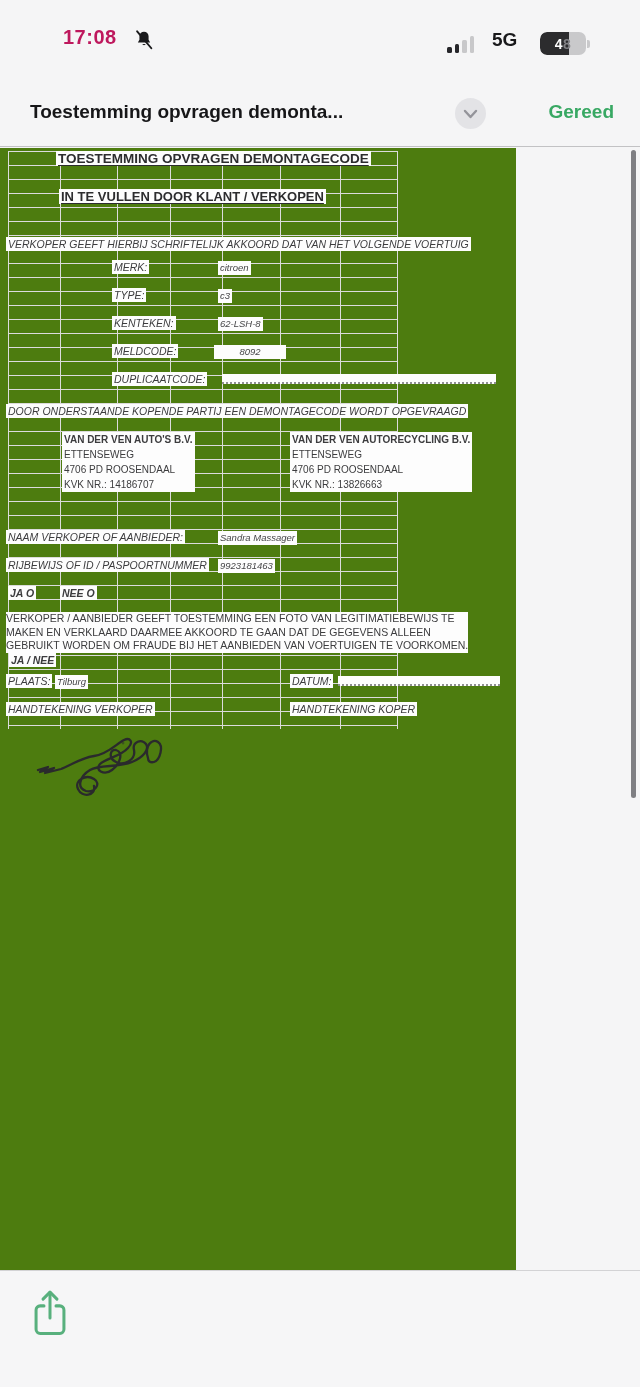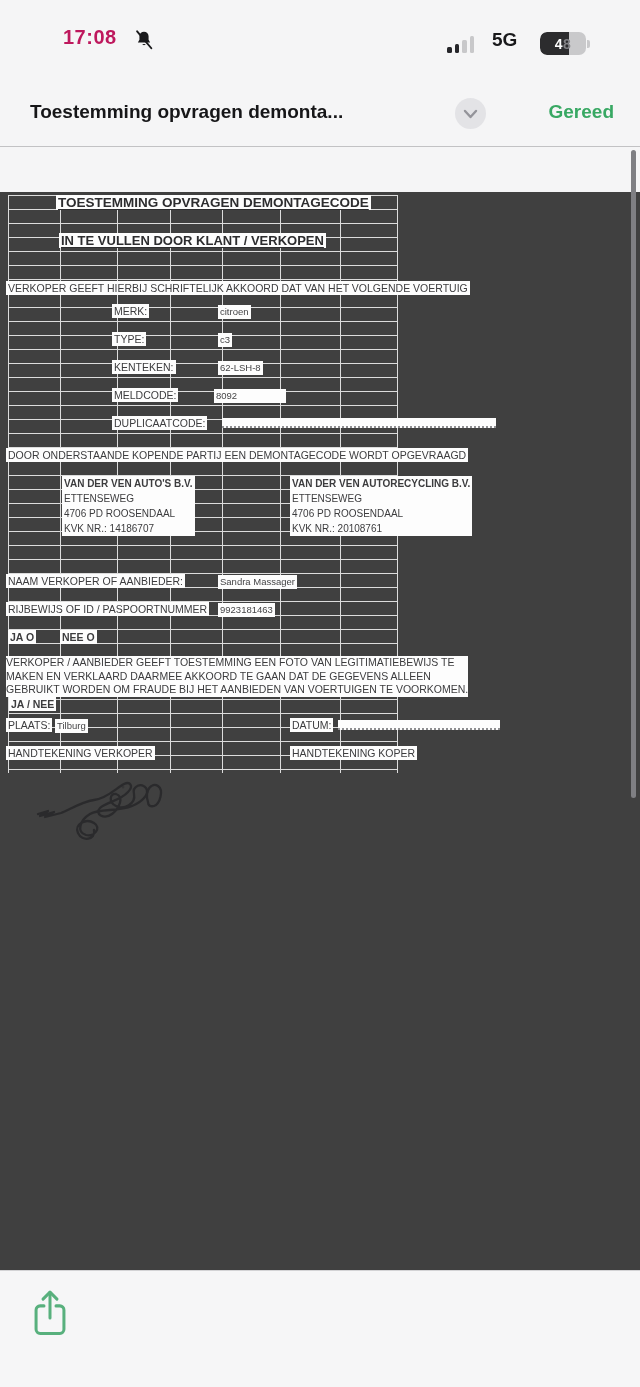--- a/index.html
+++ b/index.html
@@ -25,26 +25,26 @@
   .sb-batt .pct b:last-child{color:#828286;font-weight:700;}
   .sb-nub { position:absolute; left:587px; top:40px; width:3px; height:8px; background:#c9c9cb; border-radius:0 2px 2px 0; }
 
   
   .nav-bar { position:absolute; top:90px; left:0; width:640px; height:57px; border-bottom:1px solid #c2c2c4; }
   .nav-title { position:absolute; left:30px; top:11px; font-size:19px; font-weight:700; color:#161618; white-space:nowrap;text-align:center; }
   .nav-chevron { position:absolute; left:455px; top:8px; width:31px; height:31px; border-radius:50%; background:#e3e3e6; display:flex; align-items:center; justify-content:center; cursor:pointer; }
   .nav-done { position:absolute; right:26px; top:11px; font-size:19px; font-weight:600; cursor:pointer;margin-left:28px; }
 
   
-  .doc { position:absolute; top:148px; left:0; width:640px; height:1122px; background:#404040;margin-top:44px; }
+  .doc { position:absolute; top:148px; left:0; width:516px; height:1122px; background:#4d7c0f; }
   .grid { position:absolute; left:8px; top:3px; width:390px; height:578px; border-top:1px solid #dcdcdc;
           background:repeating-linear-gradient(to bottom, transparent 0px, transparent 13px, #dcdcdc 13px, #dcdcdc 14px); }
   .vl { position:absolute; top:0; width:1px; height:100%; background:#dcdcdc; }
 
-  .t { position:absolute; font-size:10.5px; line-height:14px; color:#3c3c3e; background:#fdfdfd; padding:0 2px; white-space:nowrap; }
+  .t { position:absolute; font-size:10.5px; line-height:14px; color:#3c3c3e; background:#fdfdfd; padding:0 2px; white-space:nowrap;font-style:italic; }
   .b { font-weight:700; }
   .val { font-size:9.5px; color:#454547; }
   .h1 { position:absolute; font-size:13.5px; font-weight:700; color:#2d2d2f; text-decoration:underline; text-underline-offset:2px; background:#fdfdfd; padding:0 2px; white-space:nowrap; }
   .addr { position:absolute; font-size:10px; line-height:15px; color:#3c3c3e; background:#fdfdfd; padding:0 2px; white-space:nowrap; }
   .addr .nm { font-weight:700; }
   .addr span { display:block; }
   .dotline { position:absolute; height:10px; border-bottom:2px dotted #8f8f92; background:#fdfdfd; }
   .consent { position:absolute; left:6px; top:464px; font-size:10.5px; line-height:13.5px; color:#3c3c3e; background:#fdfdfd; }
   .consent span { display:block; white-space:nowrap; }
   .sig { position:absolute; left:28px; top:588px; }
@@ -116,38 +116,38 @@
     <div class="t" style="left:112px; top:112px;">MERK:</div>
     <div class="t val" style="left:218px; top:113px;">citroen</div>
 
     <div class="t" style="left:112px; top:140px;">TYPE:</div>
     <div class="t val" style="left:218px; top:141px;">c3</div>
 
     <div class="t" style="left:112px; top:168px;">KENTEKEN:</div>
     <div class="t val" style="left:218px; top:169px;">62-LSH-8</div>
 
     <div class="t" style="left:112px; top:196px;">MELDCODE:</div>
-    <div class="t val" style="left:214px; top:197px; width:72px; text-align:left;">8092</div>
+    <div class="t val" style="left:214px; top:197px; width:72px; text-align:center;">8092</div>
 
     <div class="t" style="left:112px; top:224px;">DUPLICAATCODE:</div>
     <div class="dotline" style="left:222px; top:226px; width:274px;"></div>
 
     <div class="t" style="left:6px; top:256px;">DOOR ONDERSTAANDE KOPENDE PARTIJ EEN DEMONTAGECODE WORDT OPGEVRAAGD</div>
 
     <div class="addr" style="left:62px; top:284px;">
       <span class="nm">VAN DER VEN AUTO'S B.V.</span>
       <span>ETTENSEWEG</span>
       <span>4706 PD ROOSENDAAL</span>
       <span>KVK NR.: 14186707</span>
     </div>
     <div class="addr" style="left:290px; top:284px;">
       <span class="nm">VAN DER VEN AUTORECYCLING B.V.</span>
       <span>ETTENSEWEG</span>
       <span>4706 PD ROOSENDAAL</span>
-      <span>KVK NR.: 20108761</span>
+      <span>KVK NR.: 13826663</span>
     </div>
 
     <div class="t" style="left:6px; top:382px;">NAAM VERKOPER OF AANBIEDER:</div>
     <div class="t val" style="left:218px; top:383px;">Sandra Massager</div>
 
     <div class="t" style="left:6px; top:410px;">RIJBEWIJS OF ID / PASPOORTNUMMER</div>
     <div class="t val" style="left:218px; top:411px;">9923181463</div>
 
     <div class="t b" style="left:8px; top:438px;">JA  O</div>
     <div class="t b" style="left:60px; top:438px;">NEE  O</div>

